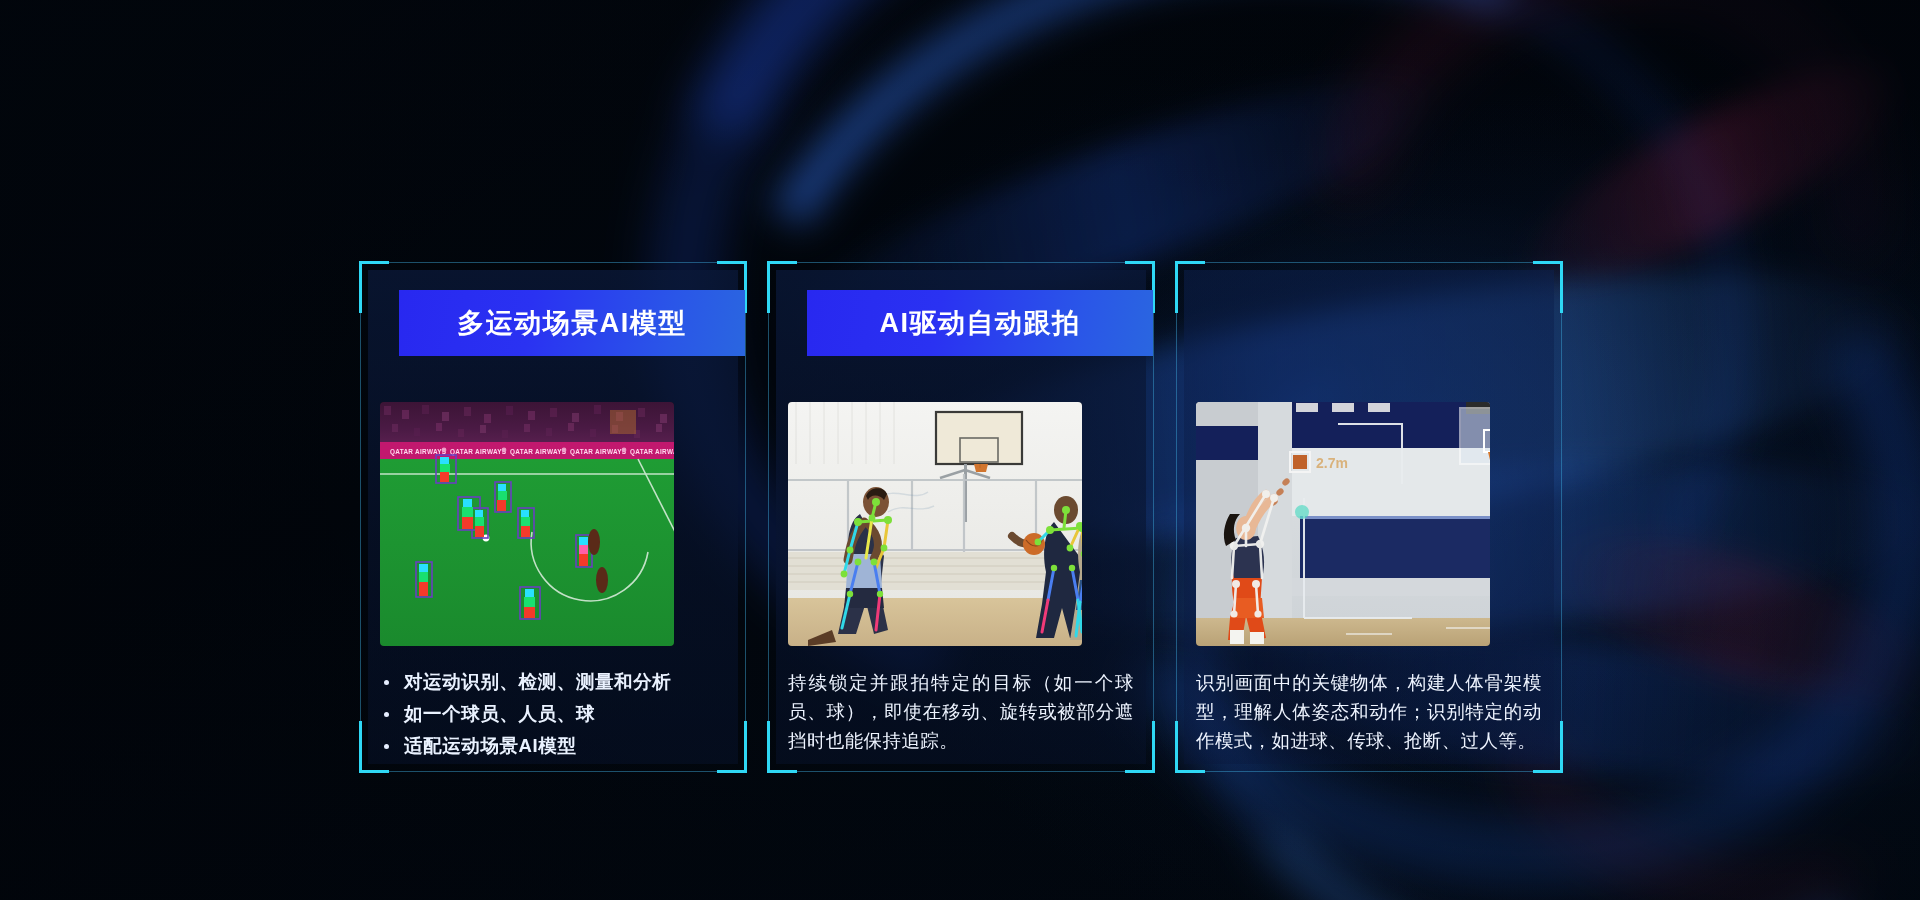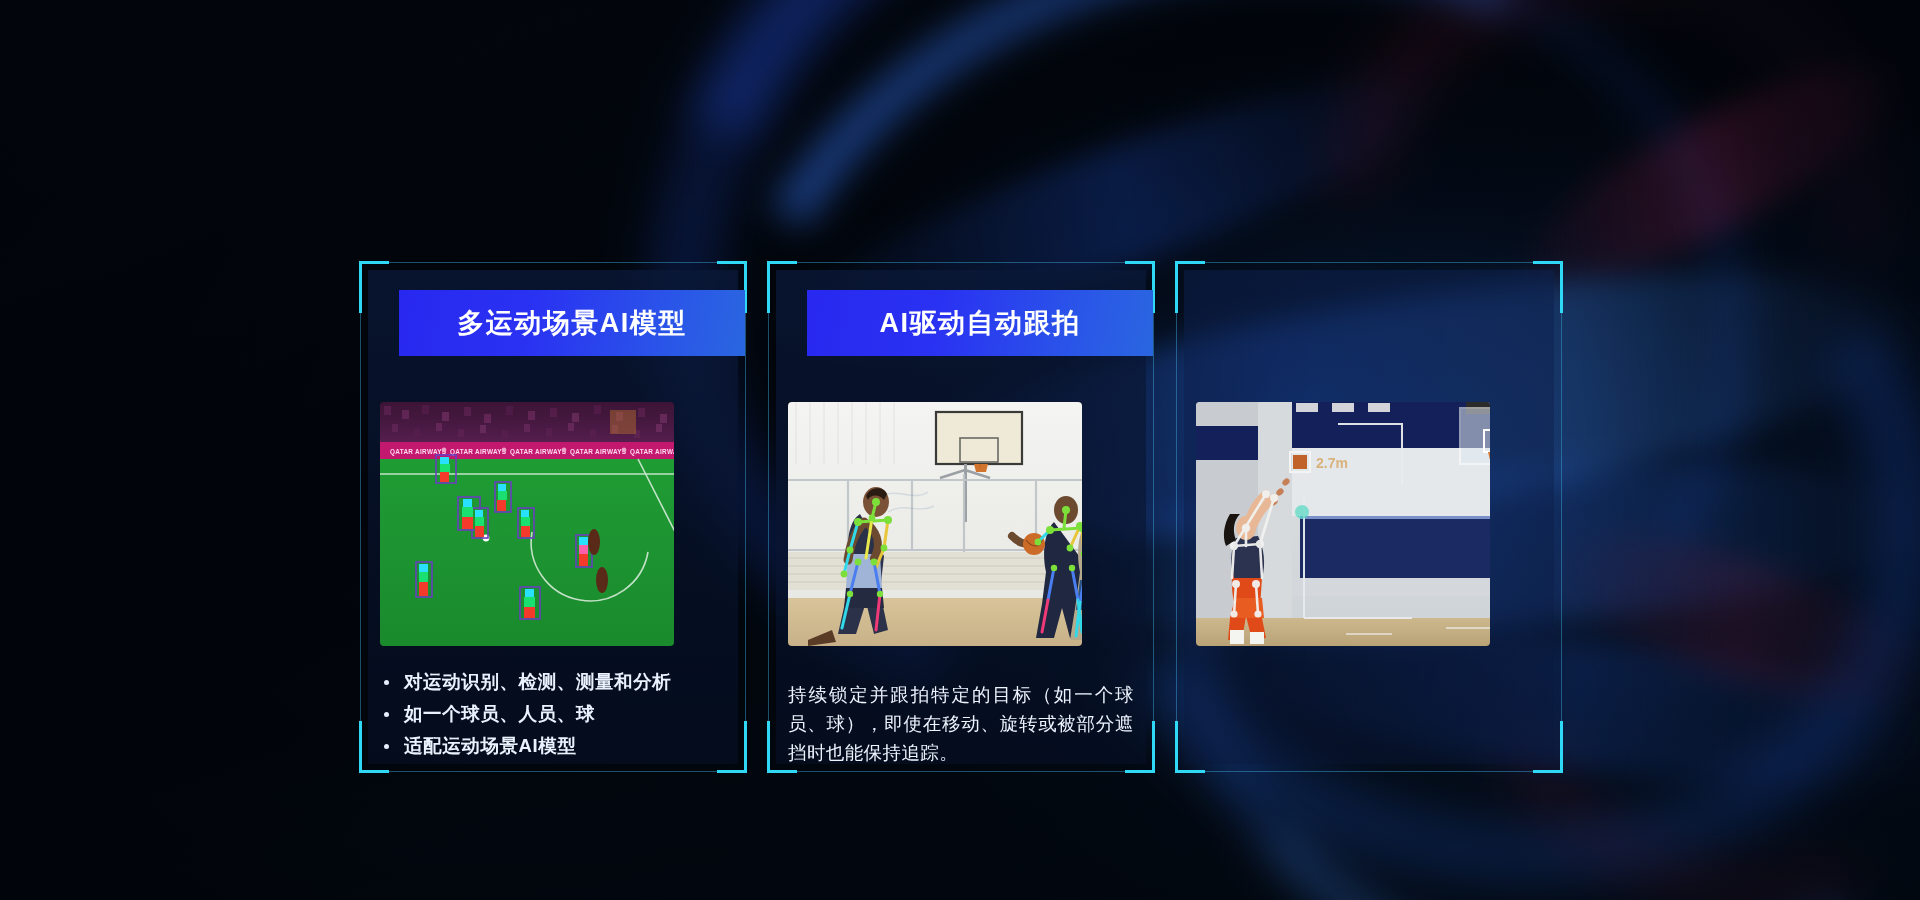--- a/index.html
+++ b/index.html
@@ -77,21 +77,21 @@
           border-radius:4px; background:#111; }
   .media svg{ display:block; width:346px; height:244px; }
 
   
   .body{ position:absolute; left:20px; top:406px; right:20px; }
   ul{ list-style:none; }
   li{ color:#eaf2ff; font-size:18.5px; line-height:28px; letter-spacing:.6px;
       padding-left:24px; position:relative; margin-bottom:4px;font-weight:bold; }
   li::before{ content:""; position:absolute; left:4px; top:12px; width:5px; height:5px;
               border-radius:50%; background:#e6eeff; }
-  .para{ color:#eef4ff; font-size:18.5px; line-height:29px; letter-spacing:.4px; text-align:justify;margin-top:12px; }
+  .para{ color:#eef4ff; font-size:18.5px; line-height:29px; letter-spacing:.4px; text-align:justify; }
 </style>
 </head>
 <body>
 
 <div class="bg">
   <div class="swirl s1"></div>
   <div class="swirl s2"></div>
   <div class="swirl s3"></div>
   <div class="swirl s4"></div>
   <div class="swirl s5"></div>
@@ -549,15 +549,18 @@
               <circle cx="62" cy="212" r="3.6"></circle>
           </g>
         </g>
         <g stroke="#f2f2f0" stroke-width="2" opacity="0.6" fill="none">
           <path d="M150 232 H196"></path>
             <path d="M250 226 H310"></path>
         </g>
       </svg>
     </div>
 
+    <div class="body">
+      <p class="para">识别画面中的关键物体，构建人体骨架模型，理解人体姿态和动作；识别特定的动作模式，如进球、传球、抢断、过人等。</p>
+    </div>
   </div>
 
 </div>
 
 </body></html>

